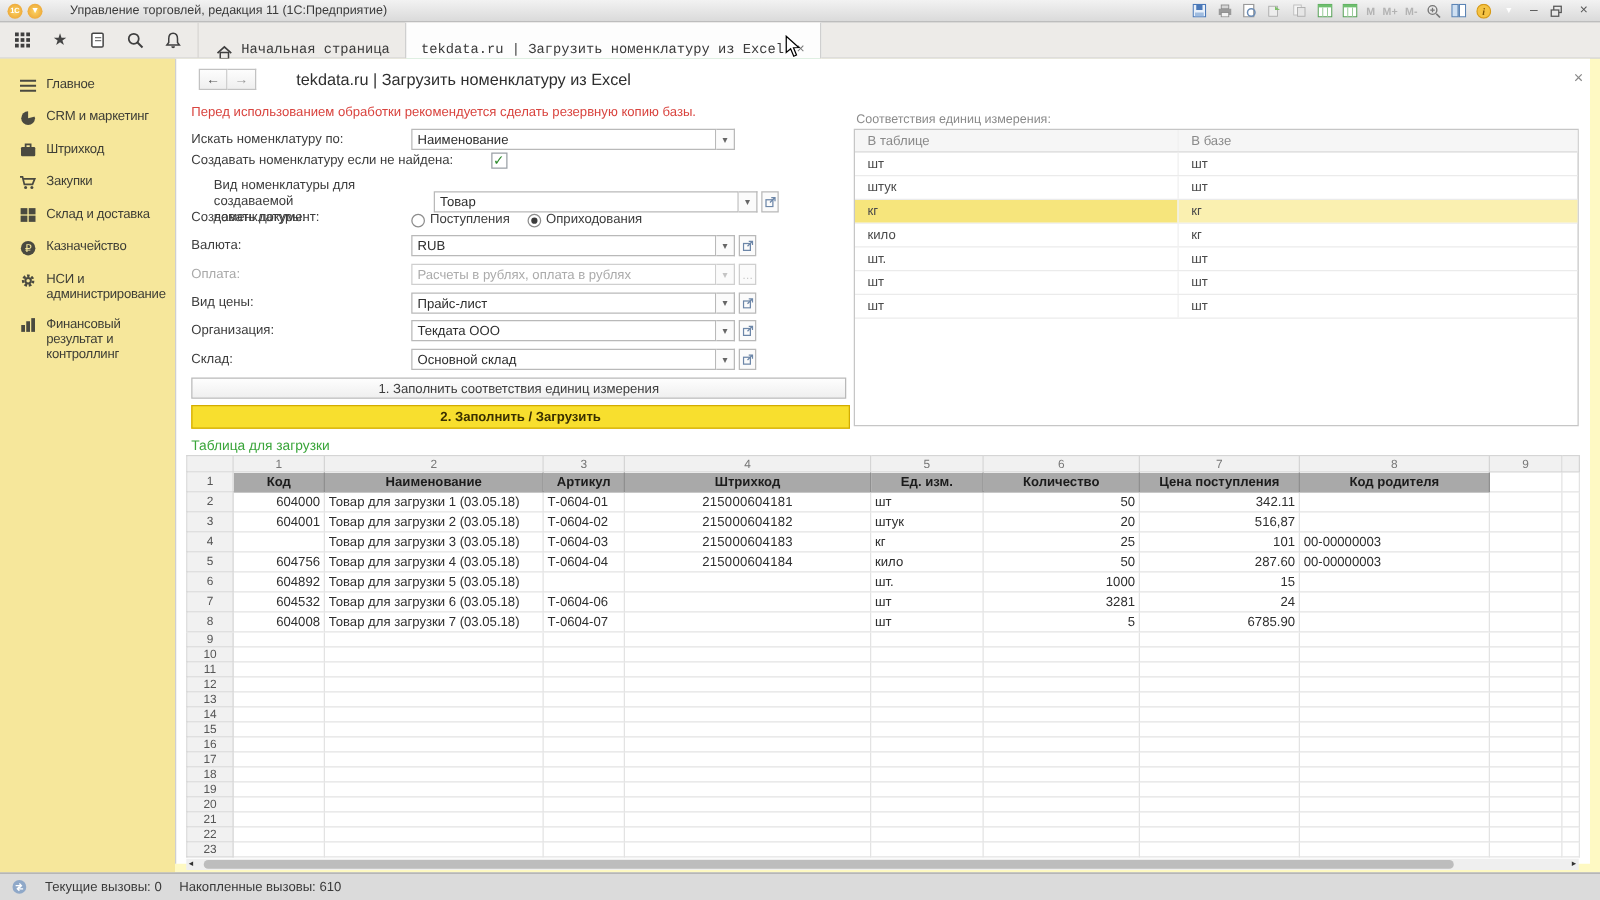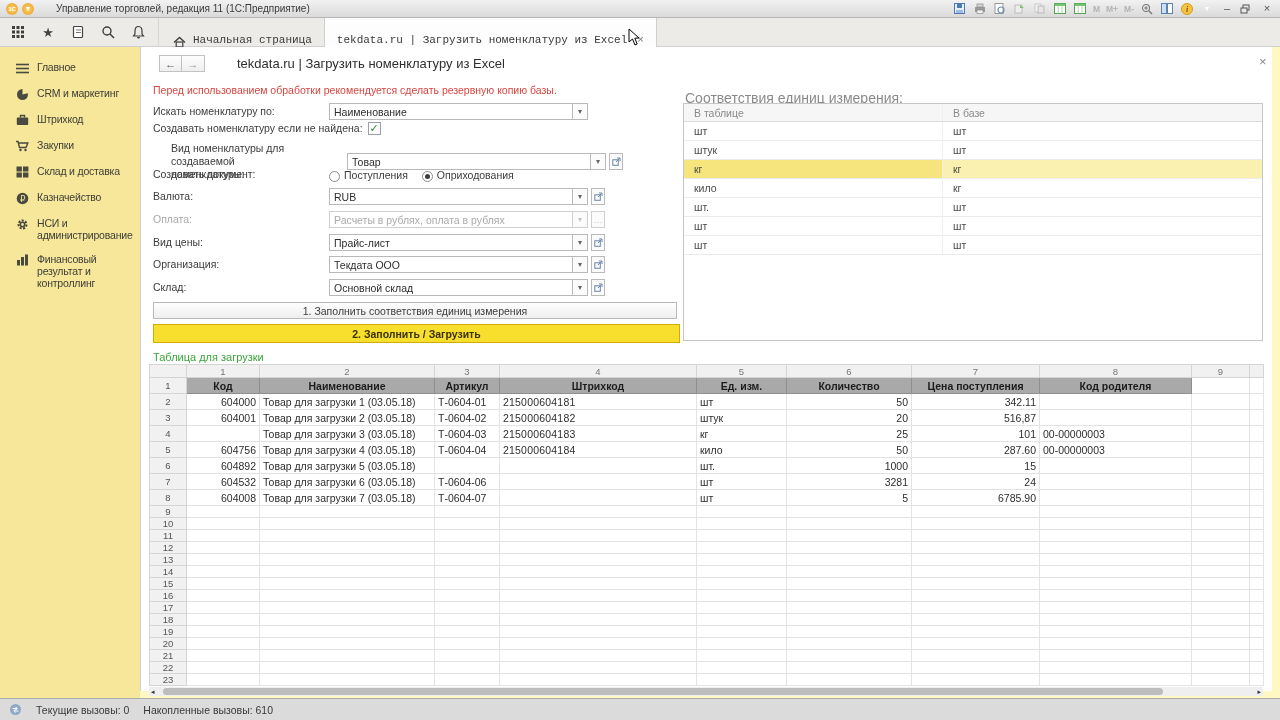--- a/index.html
+++ b/index.html
@@ -67,21 +67,21 @@
   .radio { width:11px; height:11px; border:1px solid #8D8D8D; border-radius:50%; background:#fff; display:inline-block; margin-right:4px; position:relative; top:2px; }
   .radio.sel::after { content:""; position:absolute; left:2px; top:2px; width:5px; height:5px; border-radius:50%; background:#3C3C3C; }
   .radio-lb { font-size:10.5px; color:#3C3C3C; margin-right:14px;text-align:center; }
 
   .big-btn1 { position:absolute; left:12px; top:255px; width:524px; height:17px; border:1px solid #B9B9B9;
     background:linear-gradient(#FEFEFE,#EFEFEF); font-size:10.5px; color:#3C3C3C; text-align:center; line-height:16px; }
   .big-btn2 { position:absolute; left:12px; top:277px; width:527px; height:19px; border:1px solid #D3AC00;
     background:#F8DF2E; font-size:10.5px; font-weight:bold; color:#3A3000; text-align:center; line-height:18px; }
 
   
-  .units-title { position:absolute; left:544px; top:43px; font-size:14px; color:#8A8A8A; }
+  .units-title { position:absolute; left:544px; top:43px; font-size:10px; color:#8A8A8A; }
   .units-table { position:absolute; left:542px; top:56px; width:580px; height:238px; border:1px solid #C6C6C6; background:#fff; }
   .u-row { display:flex; height:19px; border-bottom:1px solid #EBEBEB; }
   .u-row.head { height:18px; background:#F6F6F6; border-bottom:1px solid #DADADA; }
   .u-c1 { width:258px; padding:0 10px; display:flex; align-items:center; font-size:10.5px; color:#4A4A4A; }
   .u-c2 { flex:1; padding:0 10px; display:flex; align-items:center; font-size:10.5px; color:#4A4A4A; border-left:1px solid #EFEFEF; }
   .u-row.head .u-c1, .u-row.head .u-c2 { color:#8A8A8A; }
   .u-row.hl .u-c1 { background:#F6E57C; }
   .u-row.hl .u-c2 { background:#FAF0B0; }
 
   
@@ -90,21 +90,21 @@
   .sheet td { border:1px solid #E3E3E3; font-size:10.5px; color:#2E2E2E; overflow:hidden; white-space:nowrap; padding:0 3px; }
   .sheet tr.rnums td { height:13px; background:#F1F1F1; border-color:#D5D5D5; color:#777; font-size:9.5px; text-align:center; padding:0; }
   .sheet td.rn { background:#F1F1F1; border-color:#D5D5D5; color:#555; font-size:9.5px; text-align:center; padding:0; }
   .sheet tr.hdr td { height:16px; }
   .sheet tr.hdr td.hcell { background:#A9A9A9; border-color:#8F8F8F; color:#1C1C1C; font-weight:bold; text-align:center; }
   .sheet tr.data td { height:16px; }
   .sheet tr.empty td { height:12px; }
   .sheet tr.dashed td { border-bottom:1px dashed #8F8F8F; }
   .a-r { text-align:right; }
   .a-l { text-align:left; }
-  .bar { font-size:13px; letter-spacing:0.2px; }
+  .bar { font-size:13px; letter-spacing:0.2px;text-align:center; }
   .parent-code { color:#666; font-size:9.5px; }
 
   .hscroll { position:absolute; left:8px; top:640px; width:1114px; height:9px; background:#EFEFEF; }
   .hthumb { position:absolute; left:14px; top:1px; width:1000px; height:7px; background:#BDBDBD; border-radius:4px; }
   .harrow { position:absolute; top:0; font-size:7px; color:#333; line-height:9px; }
 
   
   .statusbar { position:absolute; left:0; top:698px; width:1280px; height:22px; background:#DBDBDB;
     border-top:1px solid #ABABAB; display:flex; align-items:center; padding:0 8px; gap:14px; }
   .sb-calls { font-size:10.5px; color:#3A3A3A; }
@@ -356,21 +356,21 @@
     <span class="form-close">×</span>
 
     <div class="warning">Перед использованием обработки рекомендуется сделать резервную копию базы.</div>
 
     <div class="f-row" style="top:56px;">
       <span class="f-label">Искать номенклатуру по:</span>
       <span class="inputbox">Наименование</span>
       <span class="combo-btn">▾</span>
     </div>
 
-    <div class="f-row" style="top:75px;">
+    <div class="f-row" style="top:75px;gap:25px;">
       <span class="f-label" style="width:auto;flex:0 0 auto;">Создавать номенклатуру если не найдена:</span>
       <span class="chk">✓</span>
     </div>
 
     <div class="f-row" style="top:95px;">
       <span class="f-label f-label--narrow" style="margin-right:46px;">Вид номенклатуры для создаваемой номенклатуры:</span>
       <span class="inputbox">Товар</span>
       <span class="combo-btn">▾</span>
       <span class="open-btn">
           <svg width="9" height="9">

